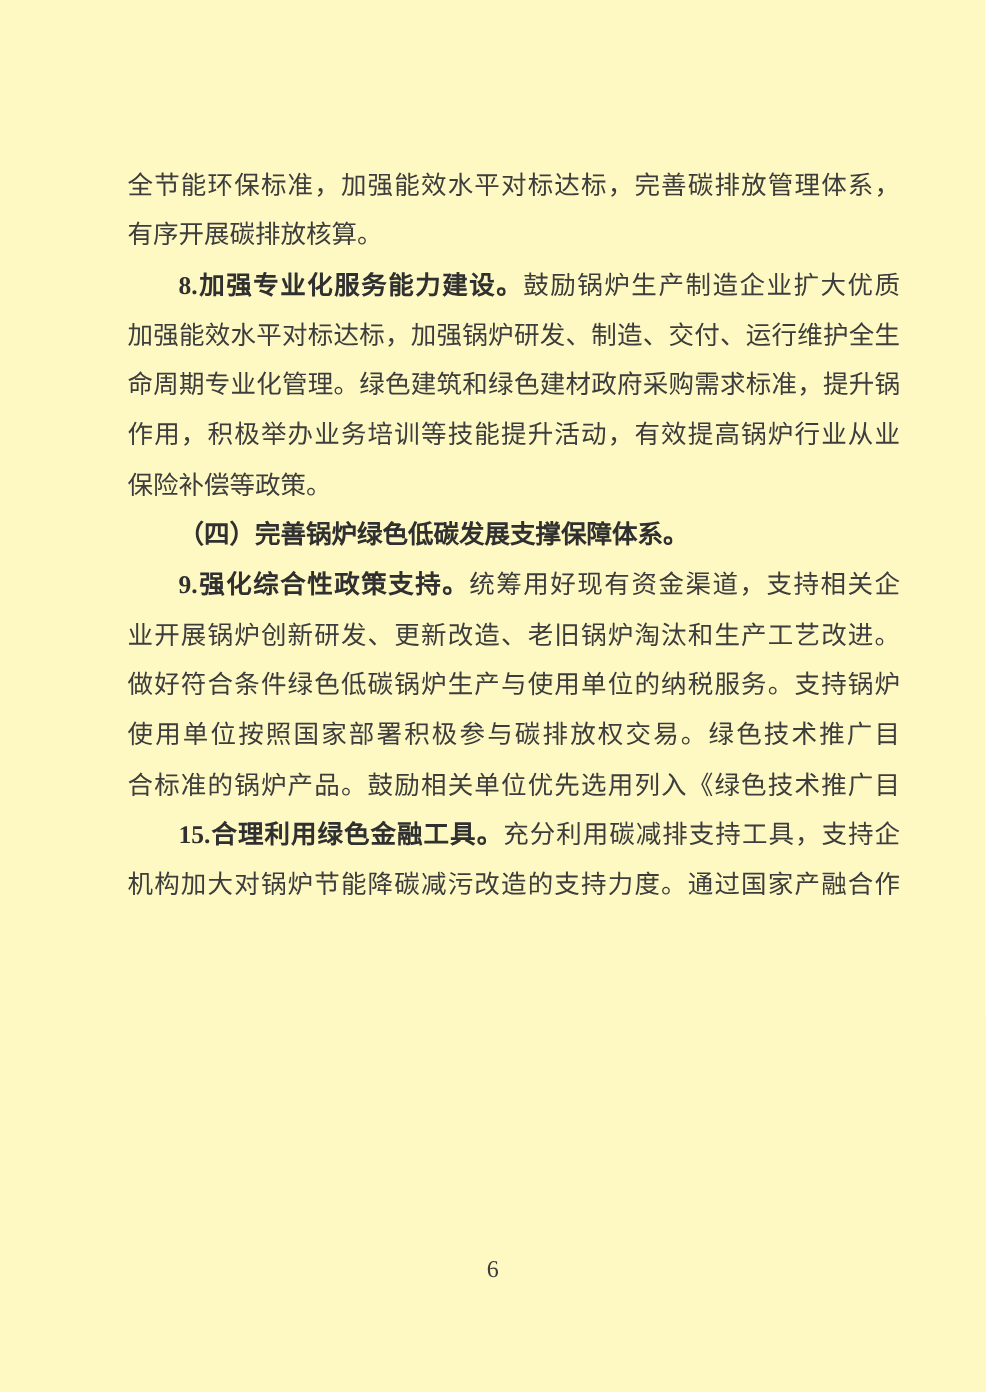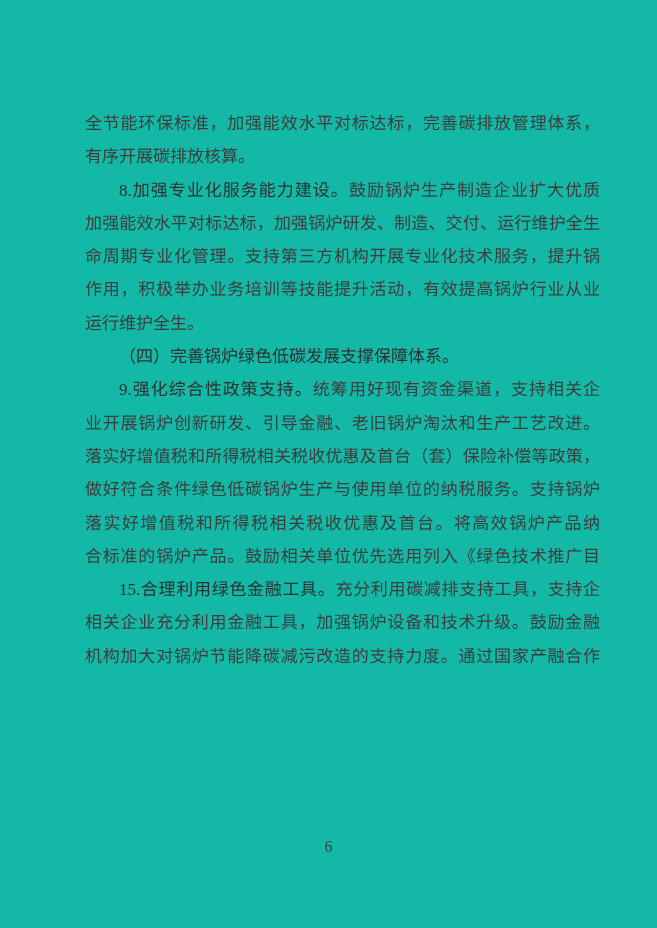--- a/index.html
+++ b/index.html
@@ -4,21 +4,21 @@
 <style>
   html, body {
     margin: 0;
     padding: 0;
     background: #ffffff;
   }
   .page {
     position: relative;
     width: 657px;
     height: 928px;
-    background: #14b8a6;
+    background: #fef9c3;
     overflow: hidden;
     font-family: "Liberation Serif", "DejaVu Serif", serif;
   }
   .doc-body {
     position: absolute;
     left: 85px;
     top: 107px;
     width: 515px;
   }
   .line {
@@ -35,21 +35,21 @@
   .line.fill {
     text-align-last: justify;
   }
   .line.indent {
     padding-left: 34px;
   }
   .seg {
     font-weight: 400;
   }
   .seg-bold {
-    font-weight: 400;
+    font-weight: 700;
     color: #303030;
   }
   .footer {
     position: absolute;
     top: 834px;
     left: 0;
     width: 100%;
     text-align: center;
     font-size: 16px;
     line-height: 26px;
@@ -58,28 +58,26 @@
 </style>
 </head>
 <body>
 
 <div class="page">
   <div class="doc-body">
       <div class="line fill"><span class="seg">全节能环保标准，加强能效水平对标达标，完善碳排放管理体系，</span></div>
       <div class="line"><span class="seg">有序开展碳排放核算。</span></div>
       <div class="line indent fill"><span class="seg seg-bold">8.加强专业化服务能力建设。</span><span class="seg">鼓励锅炉生产制造企业扩大优质</span></div>
       <div class="line fill"><span class="seg">加强能效水平对标达标，加强锅炉研发、制造、交付、运行维护全生</span></div>
-      <div class="line fill"><span class="seg">命周期专业化管理。支持第三方机构开展专业化技术服务，提升锅</span></div>
+      <div class="line fill"><span class="seg">命周期专业化管理。绿色建筑和绿色建材政府采购需求标准，提升锅</span></div>
       <div class="line fill"><span class="seg">作用，积极举办业务培训等技能提升活动，有效提高锅炉行业从业</span></div>
-      <div class="line"><span class="seg">运行维护全生。</span></div>
+      <div class="line"><span class="seg">保险补偿等政策。</span></div>
       <div class="line indent"><span class="seg seg-bold">（四）完善锅炉绿色低碳发展支撑保障体系。</span></div>
       <div class="line indent fill"><span class="seg seg-bold">9.强化综合性政策支持。</span><span class="seg">统筹用好现有资金渠道，支持相关企</span></div>
-      <div class="line fill"><span class="seg">业开展锅炉创新研发、引导金融、老旧锅炉淘汰和生产工艺改进。</span></div>
-      <div class="line fill"><span class="seg">落实好增值税和所得税相关税收优惠及首台（套）保险补偿等政策，</span></div>
+      <div class="line fill"><span class="seg">业开展锅炉创新研发、更新改造、老旧锅炉淘汰和生产工艺改进。</span></div>
       <div class="line fill"><span class="seg">做好符合条件绿色低碳锅炉生产与使用单位的纳税服务。支持锅炉</span></div>
-      <div class="line fill"><span class="seg">落实好增值税和所得税相关税收优惠及首台。将高效锅炉产品纳</span></div>
+      <div class="line fill"><span class="seg">使用单位按照国家部署积极参与碳排放权交易。绿色技术推广目</span></div>
       <div class="line fill"><span class="seg">合标准的锅炉产品。鼓励相关单位优先选用列入《绿色技术推广目</span></div>
       <div class="line indent fill"><span class="seg seg-bold">15.合理利用绿色金融工具。</span><span class="seg">充分利用碳减排支持工具，支持企</span></div>
-      <div class="line fill"><span class="seg">相关企业充分利用金融工具，加强锅炉设备和技术升级。鼓励金融</span></div>
       <div class="line fill"><span class="seg">机构加大对锅炉节能降碳减污改造的支持力度。通过国家产融合作</span></div>
     </div>
   <div class="footer">6</div>
 </div>
 
 </body></html>

